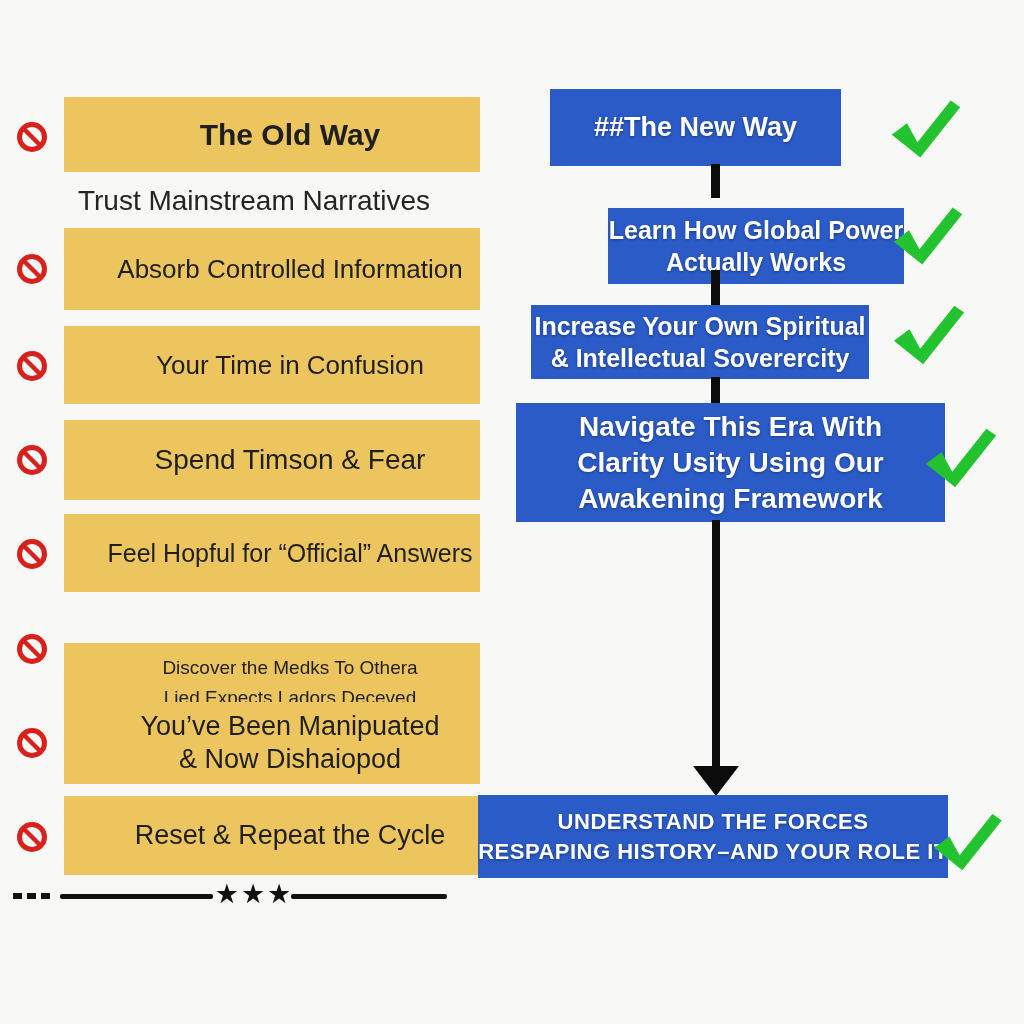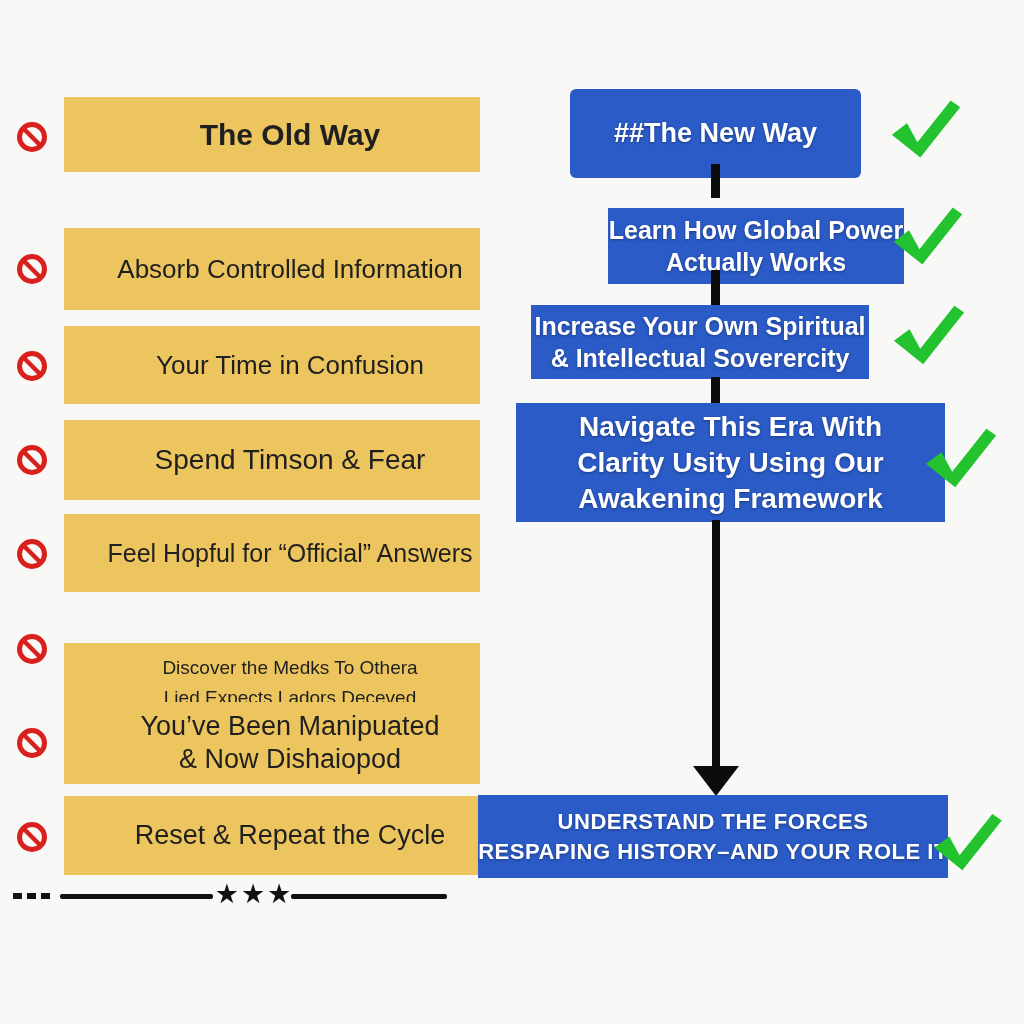--- a/index.html
+++ b/index.html
@@ -57,20 +57,21 @@
 <div id="canvas">
 
   <svg class="no-icon" style="top:121px" viewBox="0 0 32 32">
     <circle cx="16" cy="16" r="12.5" fill="none" stroke="#d8201c" stroke-width="5"></circle>
     <line x1="8.5" y1="8.5" x2="23.5" y2="23.5" stroke="#d8201c" stroke-width="4.5"></line>
   </svg>
   <div class="ybox" style="top:97px;height:75px;font-size:30px;font-weight:bold;">
     <span class="line">The Old Way</span>
   </div>
 
+  <div class="subtitle">Trust Mainstream Narratives</div>
 
   <svg class="no-icon" style="top:253px" viewBox="0 0 32 32">
     <circle cx="16" cy="16" r="12.5" fill="none" stroke="#d8201c" stroke-width="5"></circle>
     <line x1="8.5" y1="8.5" x2="23.5" y2="23.5" stroke="#d8201c" stroke-width="4.5"></line>
   </svg>
   <div class="ybox" style="top:228px;height:82px;font-size:26px;">
     <span class="line">Absorb Controlled Information</span>
   </div>
 
   <svg class="no-icon" style="top:350px" viewBox="0 0 32 32">
@@ -121,21 +122,21 @@
   </svg>
   <div class="ybox" style="top:796px;height:79px;font-size:27px;">
     <span class="line">Reset &amp; Repeat the Cycle</span>
   </div>
 
   <div class="dashes"></div>
   <div class="hline l1"></div>
   <div class="stars">★★★</div>
   <div class="hline l2"></div>
 
-  <div class="bbox" style="left:570px;top:89px;width:291px;height:89px;font-size:27px;border-radius:6px;">
+  <div class="bbox" style="left:550px;top:89px;width:291px;height:77px;font-size:27px;">
     <span class="line">##The New Way</span>
   </div>
   <div class="conn" style="left:711px;top:164px;height:34px;"></div>
 
   <div class="bbox" style="left:568px;top:208px;width:296px;height:76px;font-size:25px;line-height:32px;margin-left:40px;">
     <span class="line">Learn How Global Power</span>
     <span class="line">Actually Works</span>
   </div>
   <div class="conn" style="left:711px;top:270px;height:37px;"></div>
 

